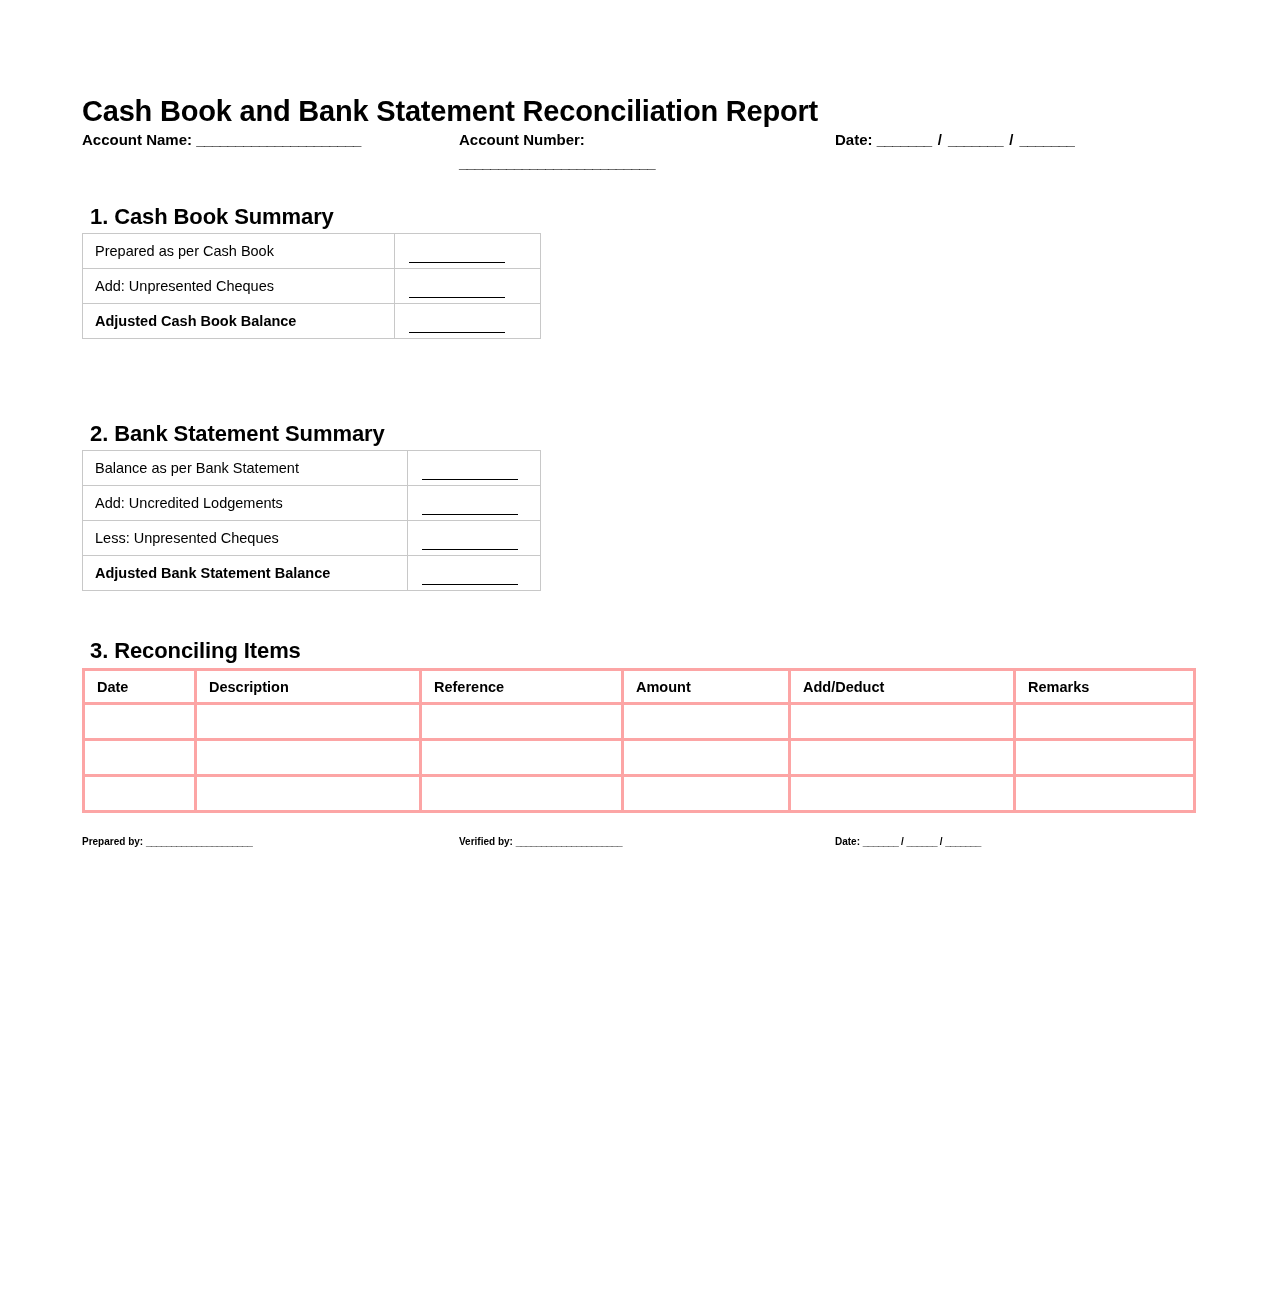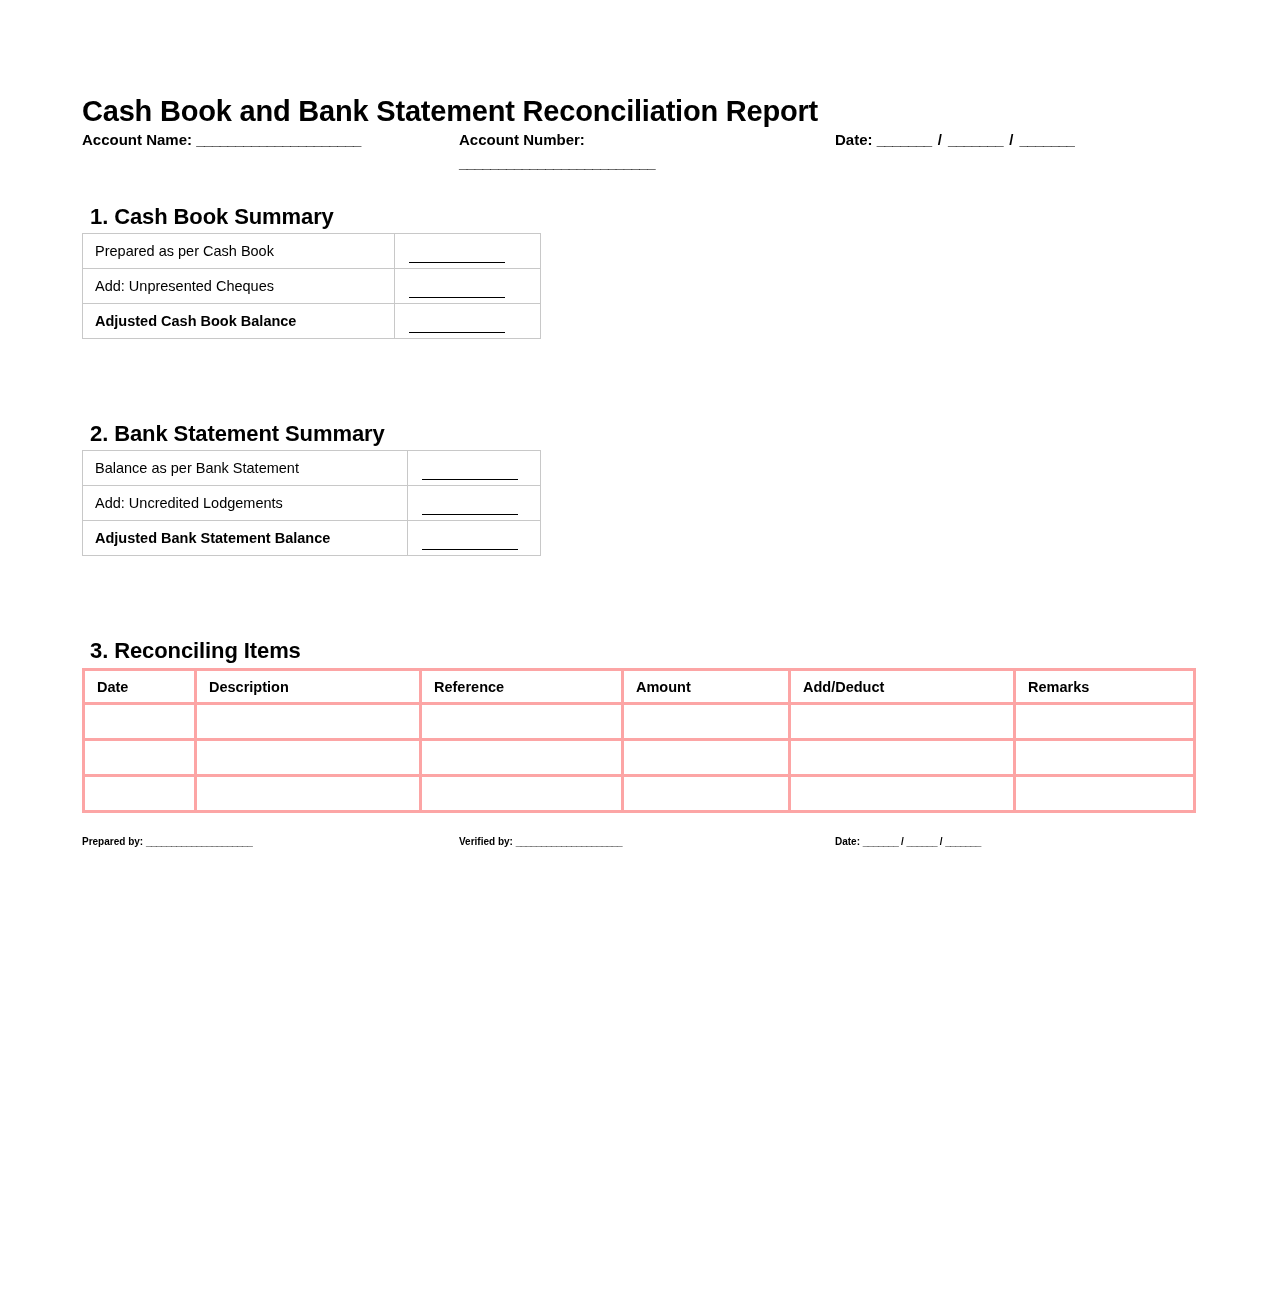--- a/index.html
+++ b/index.html
@@ -215,20 +215,26 @@
   <table id="bankstmt-table" class="summary-table">
     <tbody>
       <tr>
         <td class="label">Balance as per Bank Statement</td>
         <td class="value">
             <span class="blank-line"></span>
           </td>
       </tr>
       <tr>
         <td class="label">Add: Uncredited Lodgements</td>
+        <td class="value">
+            <span class="blank-line"></span>
+          </td>
+      </tr>
+      <tr>
+        <td class="label">Less: Unpresented Cheques</td>
         <td class="value">
             <span class="blank-line"></span>
           </td>
       </tr>
       <tr class="total">
         <td class="label">Adjusted Bank Statement Balance</td>
         <td class="value">
             <span class="blank-line"></span>
           </td>
       </tr>

